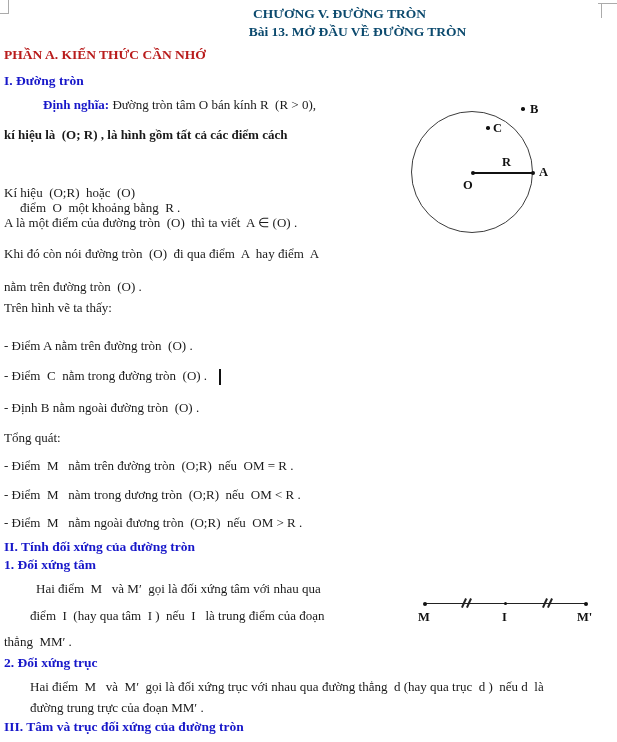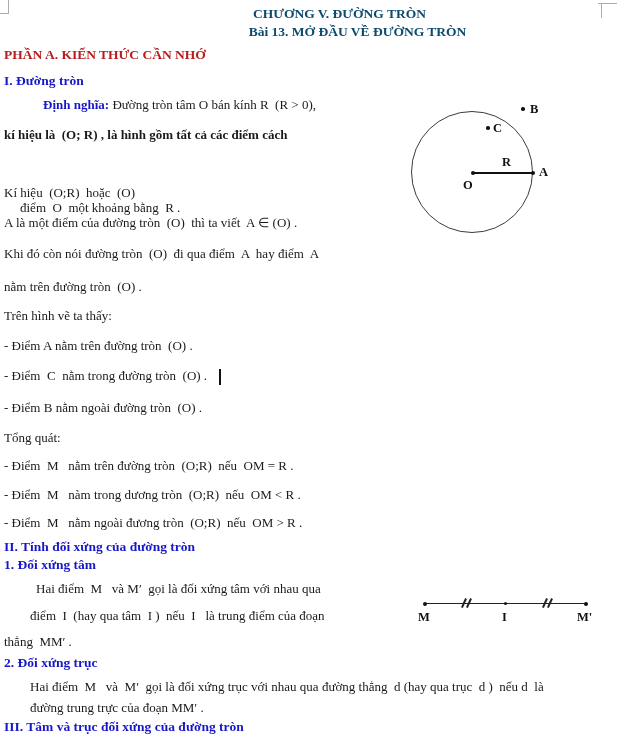--- a/index.html
+++ b/index.html
@@ -129,25 +129,25 @@
 <div class="heading-line blue-heading" style="left:4px; top:73px;">I. Đường tròn</div>
 
 <div class="line" style="left:4px; top:97px;"><span class="def-label">Định nghĩa:</span><span> Đường tròn tâm O bán kính R  (R &gt; 0),</span></div>
 
 <div class="line" style="left:4px; top:127px;font-weight:bold;">kí hiệu là  (O; R) , là hình gồm tất cả các điểm cách</div>
 <div class="line" style="left:20px; top:156px;margin-top:44px;">điểm  O  một khoảng bằng  R .</div>
 <div class="line" style="left:4px; top:185px;">Kí hiệu  (O;R)  hoặc  (O)</div>
 <div class="line" style="left:4px; top:215px;">A là một điểm của đường tròn  (O)  thì ta viết  A ∈ (O) .</div>
 <div class="line" style="left:4px; top:246px;">Khi đó còn nói đường tròn  (O)  đi qua điểm  A  hay điểm  A</div>
 <div class="line" style="left:4px; top:279px;">nằm trên đường tròn  (O) .</div>
-<div class="line" style="left:4px; top:308px;">Trên hình vẽ ta thấy:</div>
+<div class="line" style="left:4px; top:300px;">Trên hình vẽ ta thấy:</div>
 <div class="line" style="left:4px; top:338px;">- Điểm A nằm trên đường tròn  (O) .</div>
 <div class="line" style="left:4px; top:368px;">- Điểm  C  nằm trong đường tròn  (O) .</div>
 <div class="caret"></div>
-<div class="line" style="left:4px; top:400px;">- Điểm B nằm ngoài đường tròn  (O) .</div>
+<div class="line" style="left:4px; top:400px;">- Định B nằm ngoài đường tròn  (O) .</div>
 <div class="line" style="left:4px; top:430px;">Tổng quát:</div>
 <div class="line" style="left:4px; top:458px;">- Điểm  M   nằm trên đường tròn  (O;R)  nếu  OM = R .</div>
 <div class="line" style="left:4px; top:487px;">- Điểm  M   nàm trong dương tròn  (O;R)  nếu  OM &lt; R .</div>
 <div class="line" style="left:4px; top:515px;">- Điểm  M   nằm ngoài đương tròn  (O;R)  nếu  OM &gt; R .</div>
 
 <div>
   <div class="circle-outline"></div>
   <div class="radius-line"></div>
   <div class="dot" style="left:470.5px; top:170.5px; width:4px; height:4px;"></div>
   <div class="dot" style="left:531px; top:170.5px; width:4px; height:4px;"></div>

